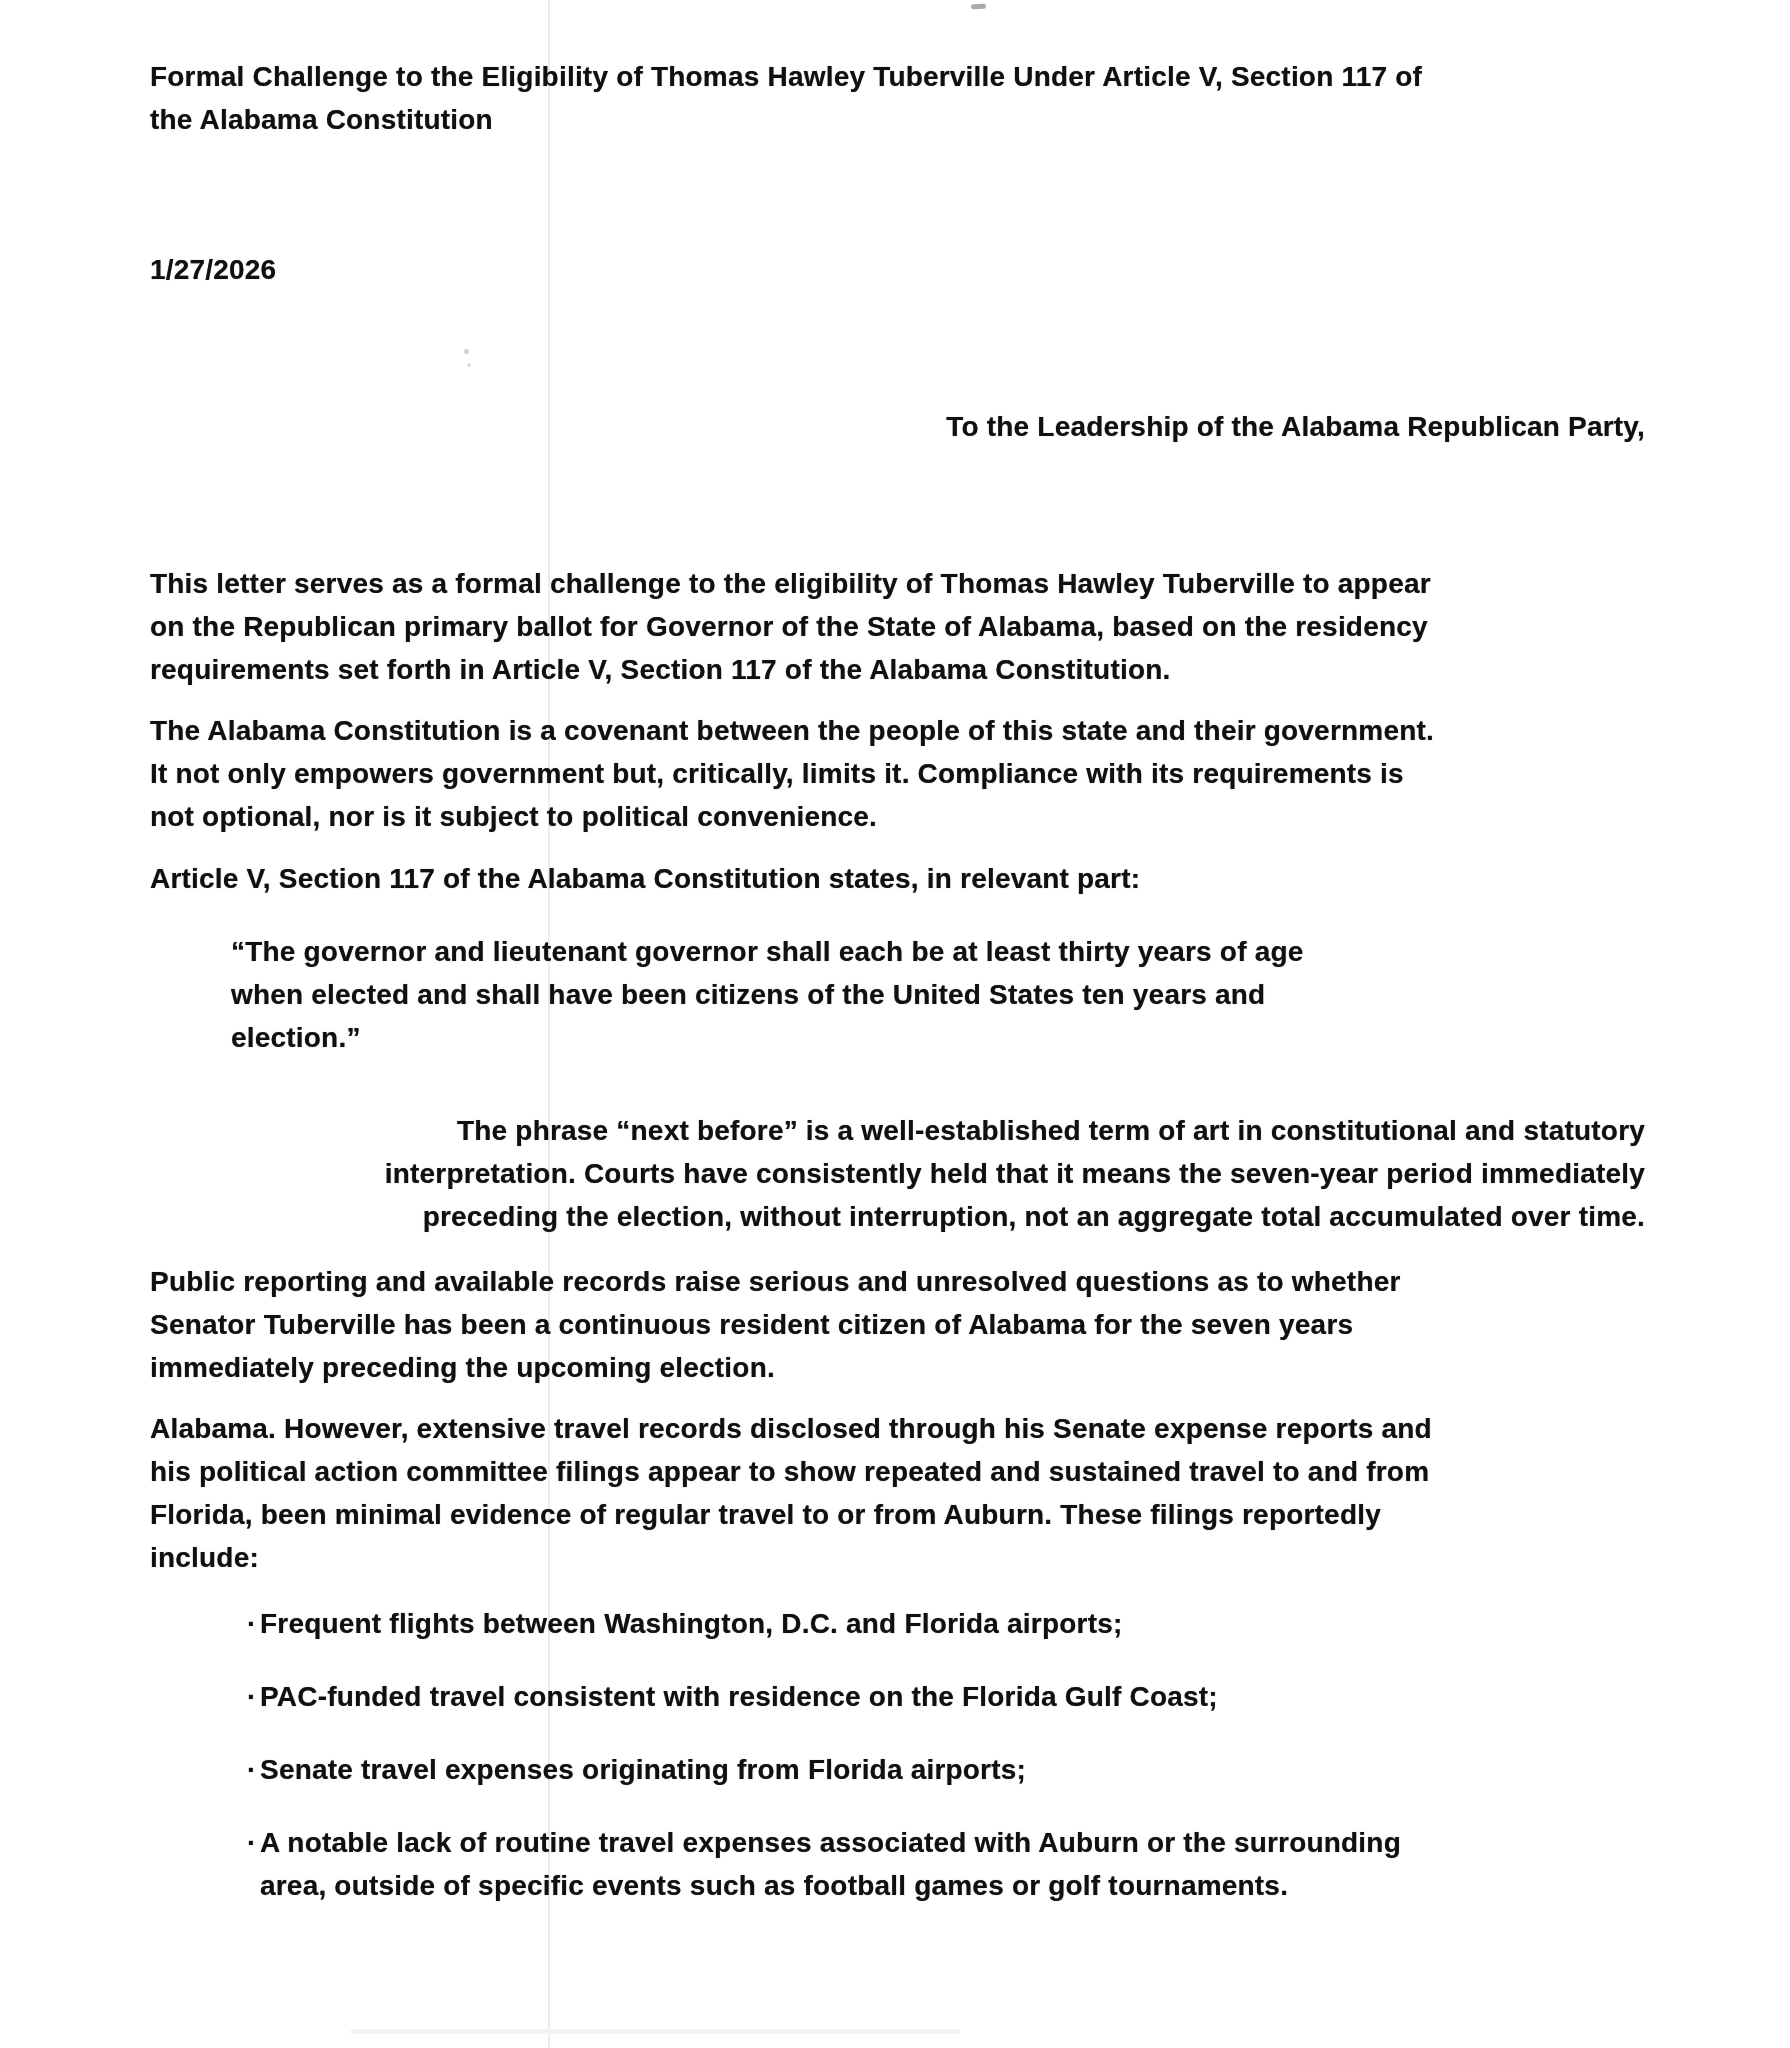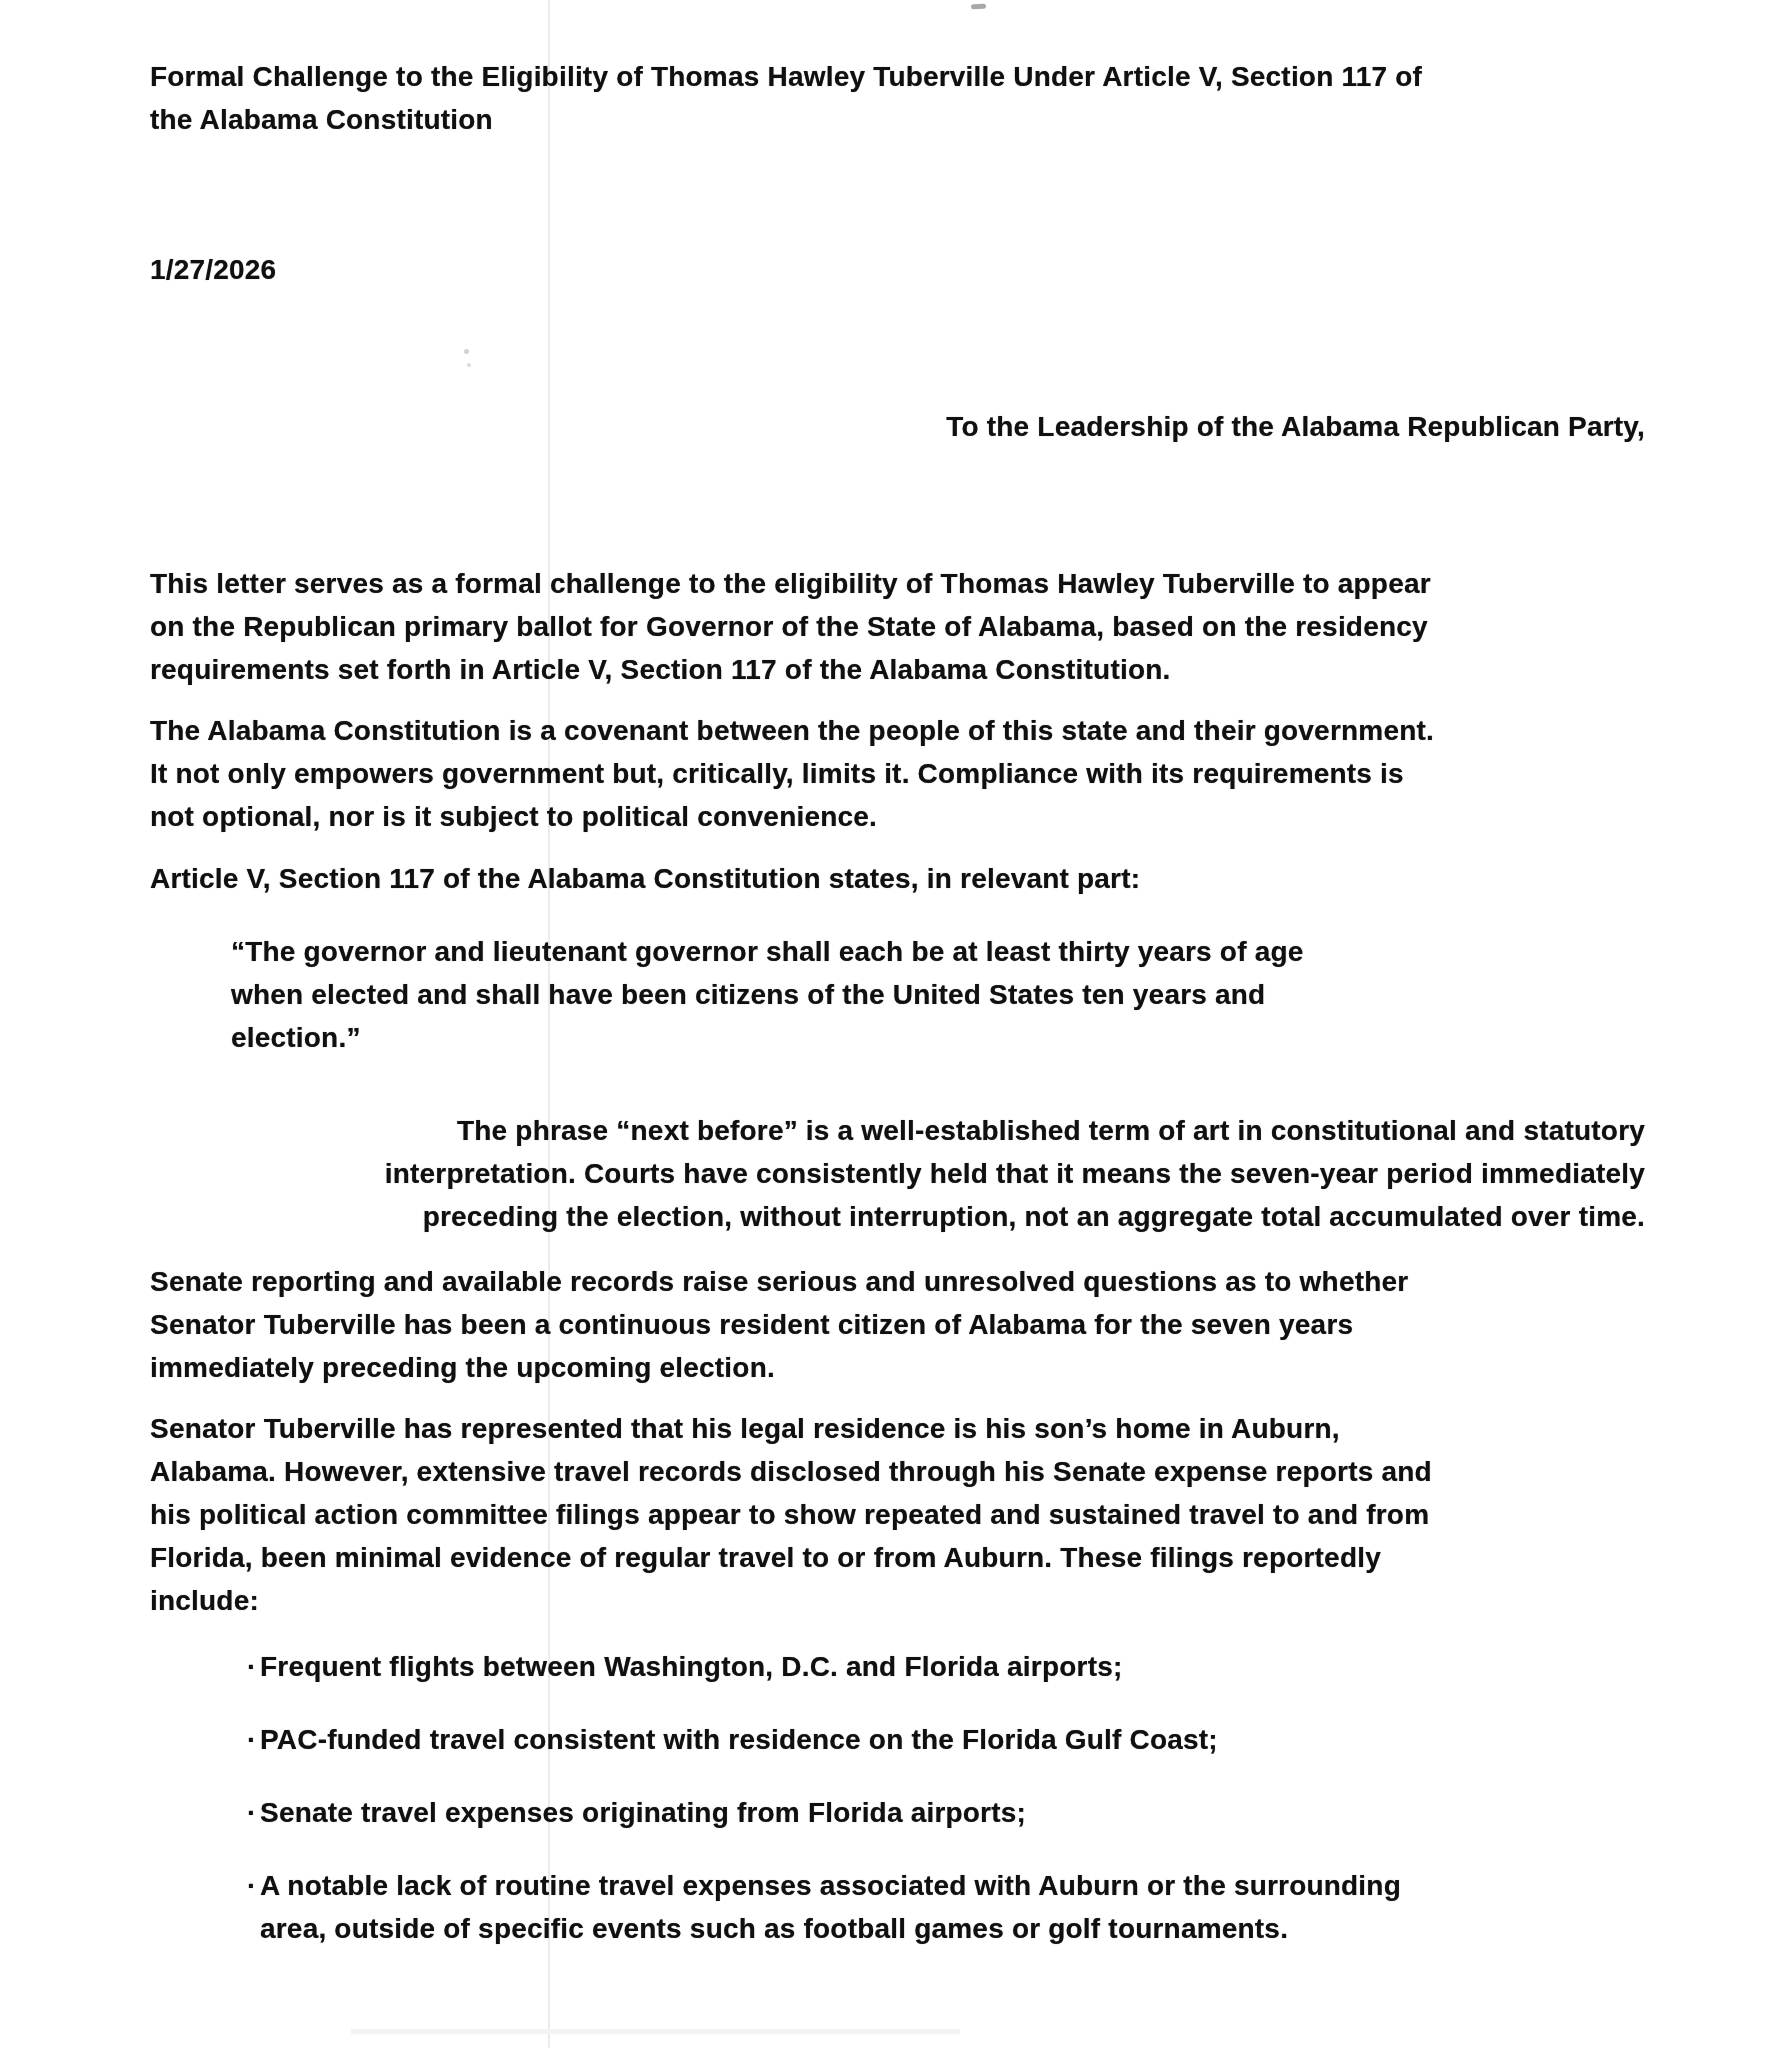--- a/index.html
+++ b/index.html
@@ -153,27 +153,26 @@
       <div class="ln">election.”</div>
     </div>
 
     <div class="block-p4">
       <div class="ln">The phrase “next before” is a well-established term of art in constitutional and statutory</div>
       <div class="ln">interpretation. Courts have consistently held that it means the seven-year period immediately</div>
       <div class="ln">preceding the election, without interruption, not an aggregate total accumulated over time.</div>
     </div>
 
     <div class="block-p5">
-      <div class="ln">Senate reporting and available records raise serious and unresolved questions as to whether</div>
+      <div class="ln">Public reporting and available records raise serious and unresolved questions as to whether</div>
       <div class="ln">Senator Tuberville has been a continuous resident citizen of Alabama for the seven years</div>
       <div class="ln">immediately preceding the upcoming election.</div>
     </div>
 
     <div class="block-p6">
-      <div class="ln">Senator Tuberville has represented that his legal residence is his son’s home in Auburn,</div>
       <div class="ln">Alabama. However, extensive travel records disclosed through his Senate expense reports and</div>
       <div class="ln">his political action committee filings appear to show repeated and sustained travel to and from</div>
       <div class="ln">Florida, been minimal evidence of regular travel to or from Auburn. These filings reportedly</div>
       <div class="ln">include:</div>
     </div>
 
     <div class="bullet-list">
 
       <div class="bullet">
         <span class="bullet-dot">·</span>

